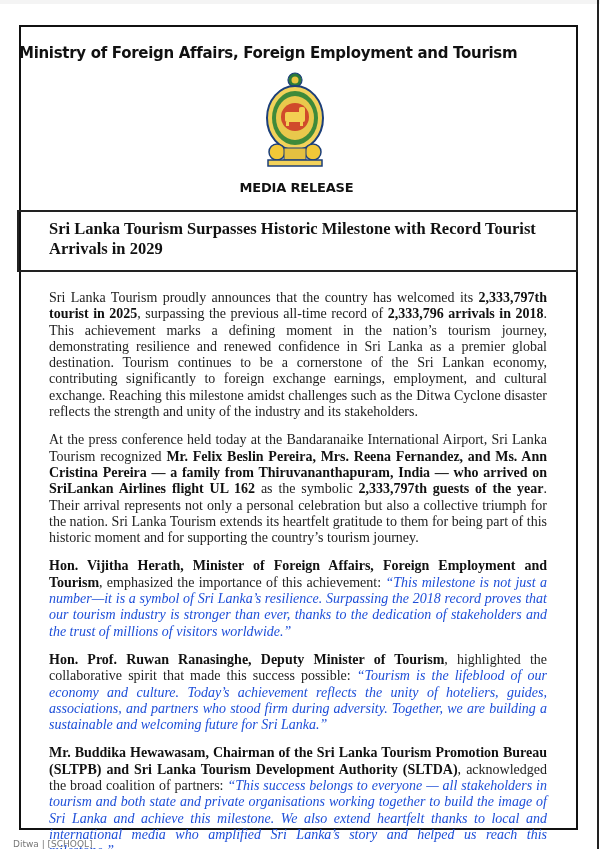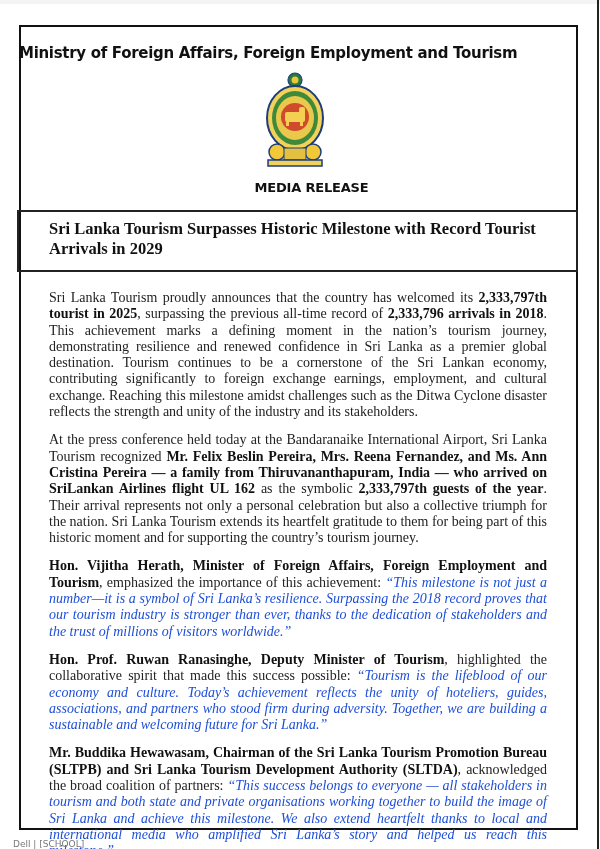--- a/index.html
+++ b/index.html
@@ -13,21 +13,21 @@
     position:absolute; left:19px; top:25px; width:555px; height:801px;
     border:2px solid #111; box-sizing:content-box;
   }
   .ministry {
     position:absolute; left:19px; top:44px; width:557px; text-align:left;
     font-family:"DejaVu Sans", sans-serif; font-weight:bold; font-size:15px; color:#111;
     letter-spacing:-0.3px;
   }
   .emblem { position:absolute; left:264px; top:72px; width:62px; height:98px; }
   .mediarel {
-    position:absolute; left:33px; top:180px; width:557px; text-align:center;
+    position:absolute; left:18px; top:180px; width:557px; text-align:center;
     font-family:"DejaVu Sans", sans-serif; font-weight:bold; font-size:13px; color:#111;
     letter-spacing:-0.2px;
   }
   .titlebox {
     position:absolute; left:17px; top:210px; width:557px; height:58px;
     border:2px solid #222; box-sizing:content-box;
   }
   .title {
     position:absolute; left:49px; top:219px; width:500px;
     font-weight:bold; font-size:16.5px; line-height:20px; color:#111;
@@ -87,13 +87,13 @@
 
   <p><span>At the press conference held today at the Bandaranaike International Airport, Sri Lanka Tourism recognized </span><b>Mr. Felix Beslin Pereira, Mrs. Reena Fernandez, and Ms. Ann Cristina Pereira — a family from Thiruvananthapuram, India — who arrived on SriLankan Airlines flight UL 162</b><span> as the symbolic </span><b>2,333,797th guests of the year</b><span>. Their arrival represents not only a personal celebration but also a collective triumph for the nation. Sri Lanka Tourism extends its heartfelt gratitude to them for being part of this historic moment and for supporting the country’s tourism journey.</span></p>
 
   <p><b>Hon. Vijitha Herath, Minister of Foreign Affairs, Foreign Employment and Tourism</b><span>, emphasized the importance of this achievement: </span><i>“This milestone is not just a number—it is a symbol of Sri Lanka’s resilience. Surpassing the 2018 record proves that our tourism industry is stronger than ever, thanks to the dedication of stakeholders and the trust of millions of visitors worldwide.”</i></p>
 
   <p><b>Hon. Prof. Ruwan Ranasinghe, Deputy Minister of Tourism</b><span>, highlighted the collaborative spirit that made this success possible: </span><i>“Tourism is the lifeblood of our economy and culture. Today’s achievement reflects the unity of hoteliers, guides, associations, and partners who stood firm during adversity. Together, we are building a sustainable and welcoming future for Sri Lanka.”</i></p>
 
   <p><b>Mr. Buddika Hewawasam, Chairman of the Sri Lanka Tourism Promotion Bureau (SLTPB) and Sri Lanka Tourism Development Authority (SLTDA)</b><span>, acknowledged the broad coalition of partners: </span><i>“This success belongs to everyone — all stakeholders in tourism and both state and private organisations working together to build the image of Sri Lanka and achieve this milestone. We also extend heartfelt thanks to local and international media who amplified Sri Lanka’s story and helped us reach this milestone.”</i></p>
 </div>
 
-<div class="footer">Dell | [SCHOOL]</div>
+<div class="footer">Ditwa | [SCHOOL]</div>
 
 </body></html>

